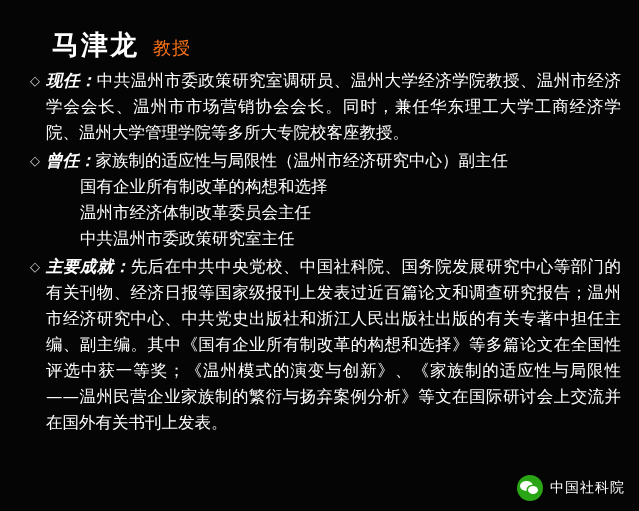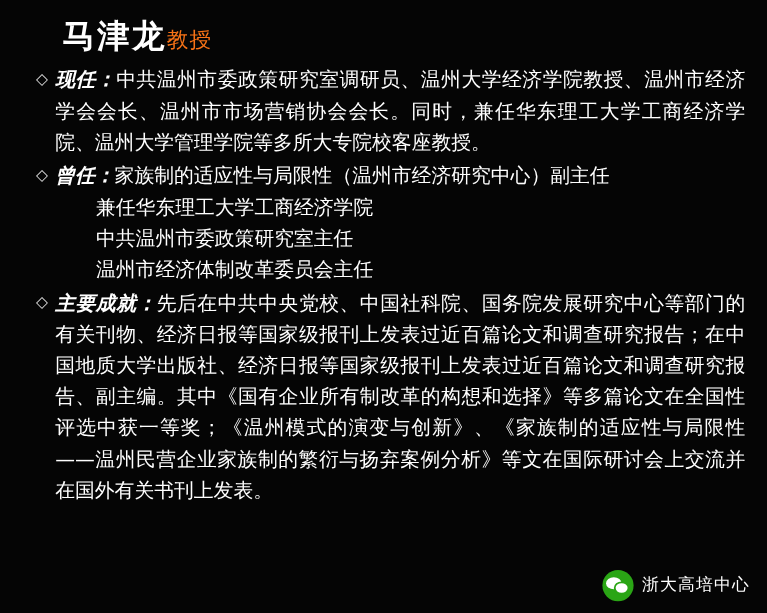--- a/index.html
+++ b/index.html
@@ -17,21 +17,22 @@
     position: relative;
     width: 639px;
     height: 511px;
     background: #050505;
     box-sizing: border-box;
     padding: 14px 18px 8px 30px;
   }
   .title-row {
     display: flex;
     align-items: baseline;
-    margin: 2px 0 8px 22px;
+    gap: 14px;
+    margin: 16px 0 8px 22px;
   }
   .name {
     color: #ffffff;
     font-size: 27px;
     font-weight: bold;
     letter-spacing: 2px;
     line-height: 1.1;
   }
   .rank {
     color: #f97316;
@@ -134,33 +135,33 @@
       <span class="diamond">◇</span>
       <div class="bullet-body">
         <span class="lead">现任：</span><span>中共温州市委政策研究室调研员、温州大学经济学院教授、温州市经济学会会长、温州市市场营销协会会长。同时，兼任华东理工大学工商经济学院、温州大学管理学院等多所大专院校客座教授。</span>
       </div>
     </li>
 
     <li class="bullet">
       <span class="diamond">◇</span>
       <div class="bullet-body">
         <span class="lead">曾任：</span><span>家族制的适应性与局限性（温州市经济研究中心）副主任</span>
-        <span class="subline">兼任华东理工大学工商经济学院</span>
+        <span class="subline">国有企业所有制改革的构想和选择</span>
+        <span class="subline">温州市经济体制改革委员会主任</span>
         <span class="subline">中共温州市委政策研究室主任</span>
-        <span class="subline">温州市经济体制改革委员会主任</span>
       </div>
     </li>
 
     <li class="bullet">
       <span class="diamond">◇</span>
       <div class="bullet-body">
-        <span class="lead">主要成就：</span><span>先后在中共中央党校、中国社科院、国务院发展研究中心等部门的有关刊物、经济日报等国家级报刊上发表过近百篇论文和调查研究报告；在中国地质大学出版社、经济日报等国家级报刊上发表过近百篇论文和调查研究报告、副主编。其中《国有企业所有制改革的构想和选择》等多篇论文在全国性评选中获一等奖；《温州模式的演变与创新》、《家族制的适应性与局限性——温州民营企业家族制的繁衍与扬弃案例分析》等文在国际研讨会上交流并在国外有关书刊上发表。</span>
+        <span class="lead">主要成就：</span><span>先后在中共中央党校、中国社科院、国务院发展研究中心等部门的有关刊物、经济日报等国家级报刊上发表过近百篇论文和调查研究报告；温州市经济研究中心、中共党史出版社和浙江人民出版社出版的有关专著中担任主编、副主编。其中《国有企业所有制改革的构想和选择》等多篇论文在全国性评选中获一等奖；《温州模式的演变与创新》、《家族制的适应性与局限性——温州民营企业家族制的繁衍与扬弃案例分析》等文在国际研讨会上交流并在国外有关书刊上发表。</span>
       </div>
     </li>
 
   </ul>
 
   <div class="watermark">
     <span class="wm-logo"></span>
-    <span class="wm-text">浙大高培中心</span>
+    <span class="wm-text">中国社科院</span>
   </div>
 
 </div>
 
 </body></html>

